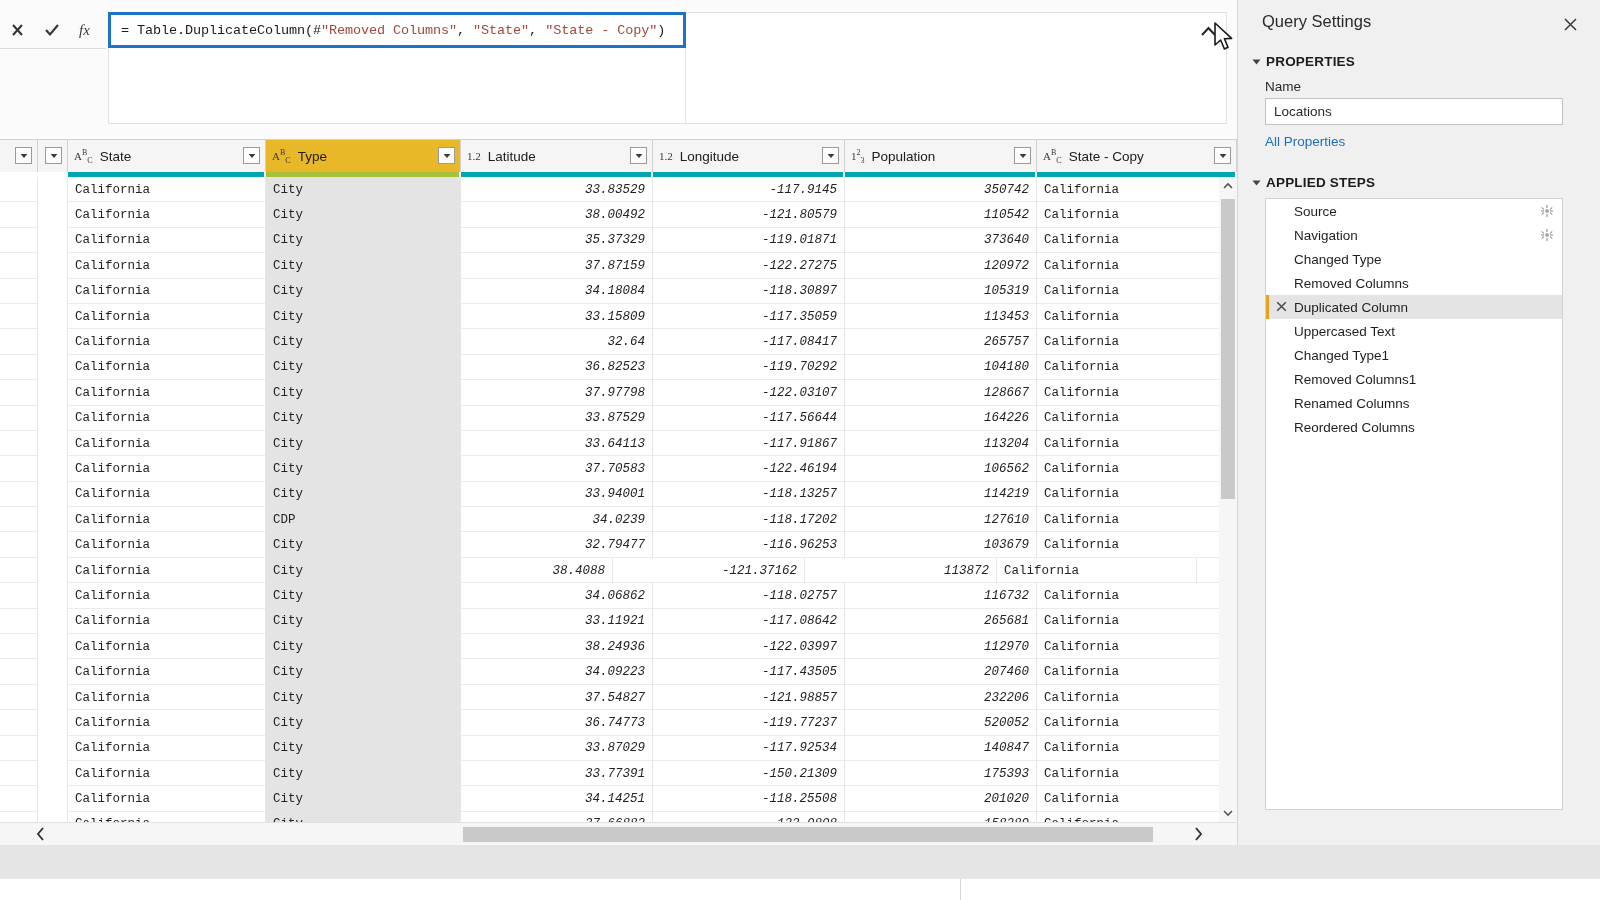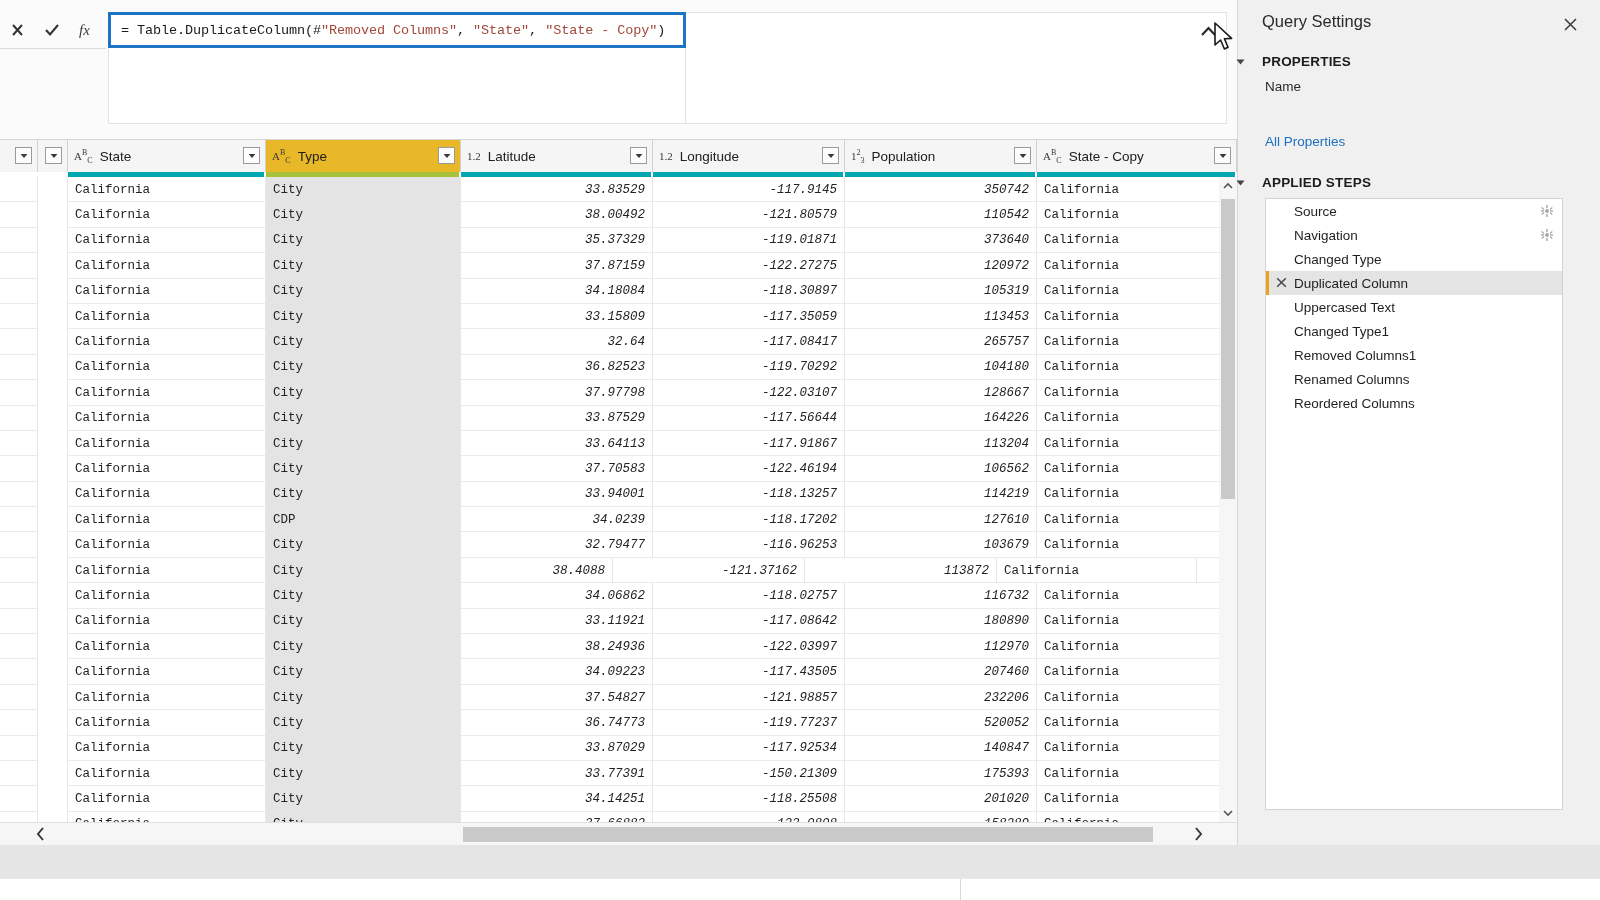--- a/index.html
+++ b/index.html
@@ -107,21 +107,21 @@
               background: #c9c9c9; cursor: pointer; }
 
   
   .qs {
     position: absolute; left: 1237px; top: 0; width: 363px; height: 845px;
     background: #f0f0f0; border-left: 1px solid #d7d7d7;
   }
   .qs-title { position: absolute; left: 24px; top: 12px; font-size: 16.5px; color: #2a2a2a; }
   .qs-close { position: absolute; right: 18px; top: 12px; width: 24px; height: 24px;
               display: flex; align-items: center; justify-content: center; cursor: pointer; }
-  .sec-head { position: absolute; left: 0; display: flex; align-items: center; gap: 19px; }
+  .sec-head { position: absolute; left: 16px; display: flex; align-items: center; gap: 7px; }
   .sec-tri { width: 0; height: 0; border-left: 5px solid #444; border-top: 4px solid transparent;
              border-bottom: 4px solid transparent; transform: rotate(90deg); }
   .sec-txt { font-size: 13.5px; font-weight: bold; color: #1c1c1c; letter-spacing: 0.2px; }
   .lbl-name { position: absolute; left: 27px; top: 79px; font-size: 13.5px; color: #2a2a2a; }
   .name-box {
     position: absolute; left: 27px; top: 98px; width: 298px; height: 27px;
     background: #fff; border: 1px solid #c2c2c2; font-size: 13.5px; color: #2a2a2a;
     padding: 0 8px; font-family: "Liberation Sans", sans-serif;
   }
   .all-props { position: absolute; left: 27px; top: 134px; font-size: 13.5px; color: #1e6fbf;
@@ -450,21 +450,21 @@
           <div class="cell num" style="width: 192px;">116732</div>
           <div class="cell" style="width: 200px;">California</div>
         </div>
         <div class="row">
           <div class="cell stubtxt" style="width: 38px;"></div>
           <div class="cell stub" style="width: 30px;"></div>
           <div class="cell" style="width: 198px;">California</div>
           <div class="cell selcol" style="width: 195px;">City</div>
           <div class="cell num" style="width: 192px;">33.11921</div>
           <div class="cell num" style="width: 192px;">-117.08642</div>
-          <div class="cell num" style="width: 192px;">180890</div>
+          <div class="cell num" style="width: 192px;">265681</div>
           <div class="cell" style="width: 200px;">California</div>
         </div>
         <div class="row">
           <div class="cell stubtxt" style="width: 38px;"></div>
           <div class="cell stub" style="width: 30px;"></div>
           <div class="cell" style="width: 198px;">California</div>
           <div class="cell selcol" style="width: 195px;">City</div>
           <div class="cell num" style="width: 192px;">38.24936</div>
           <div class="cell num" style="width: 192px;">-122.03997</div>
           <div class="cell num" style="width: 192px;">112970</div>
@@ -578,20 +578,21 @@
           <path d="M3 3 L14 14 M14 3 L3 14" stroke="#3a3a3a" stroke-width="1.5" fill="none"></path>
         </svg>
     </div>
 
     <div class="sec-head" style="top:54px;">
       <span class="sec-tri"></span>
       <span class="sec-txt">PROPERTIES</span>
     </div>
 
     <div class="lbl-name">Name</div>
+    <input class="name-box" type="text" value="Locations" style="">
     <div class="all-props">All Properties</div>
 
     <div class="sec-head" style="top:175px;">
       <span class="sec-tri"></span>
       <span class="sec-txt">APPLIED STEPS</span>
     </div>
 
     <div class="steps-box" id="steps-box">
         <div class="step">
           <span>Source</span>
@@ -625,20 +626,23 @@
                 <rect x="9.5" y="7.1" width="1.3" height="3" transform="rotate(-45 10.15 8.6)"></rect>
                 <rect x="9.5" y="1.9" width="1.3" height="3" transform="rotate(45 10.15 3.4)"></rect>
                 <rect x="1.2" y="7.1" width="1.3" height="3" transform="rotate(45 1.85 8.6)"></rect>
               </g>
             </svg>
           </span>
         </div>
         <div class="step">
           <span>Changed Type</span>
         </div>
+        <div class="step">
+          <span>Removed Columns</span>
+        </div>
         <div class="step active">
           <span class="step-x">
             <svg width="11" height="11" viewBox="0 0 11 11">
               <path d="M1.2 1.2 L9.8 9.8 M9.8 1.2 L1.2 9.8" stroke="#4a4a4a" stroke-width="1.5" fill="none"></path>
             </svg>
           </span>
           <span>Duplicated Column</span>
         </div>
         <div class="step">
           <span>Uppercased Text</span>

